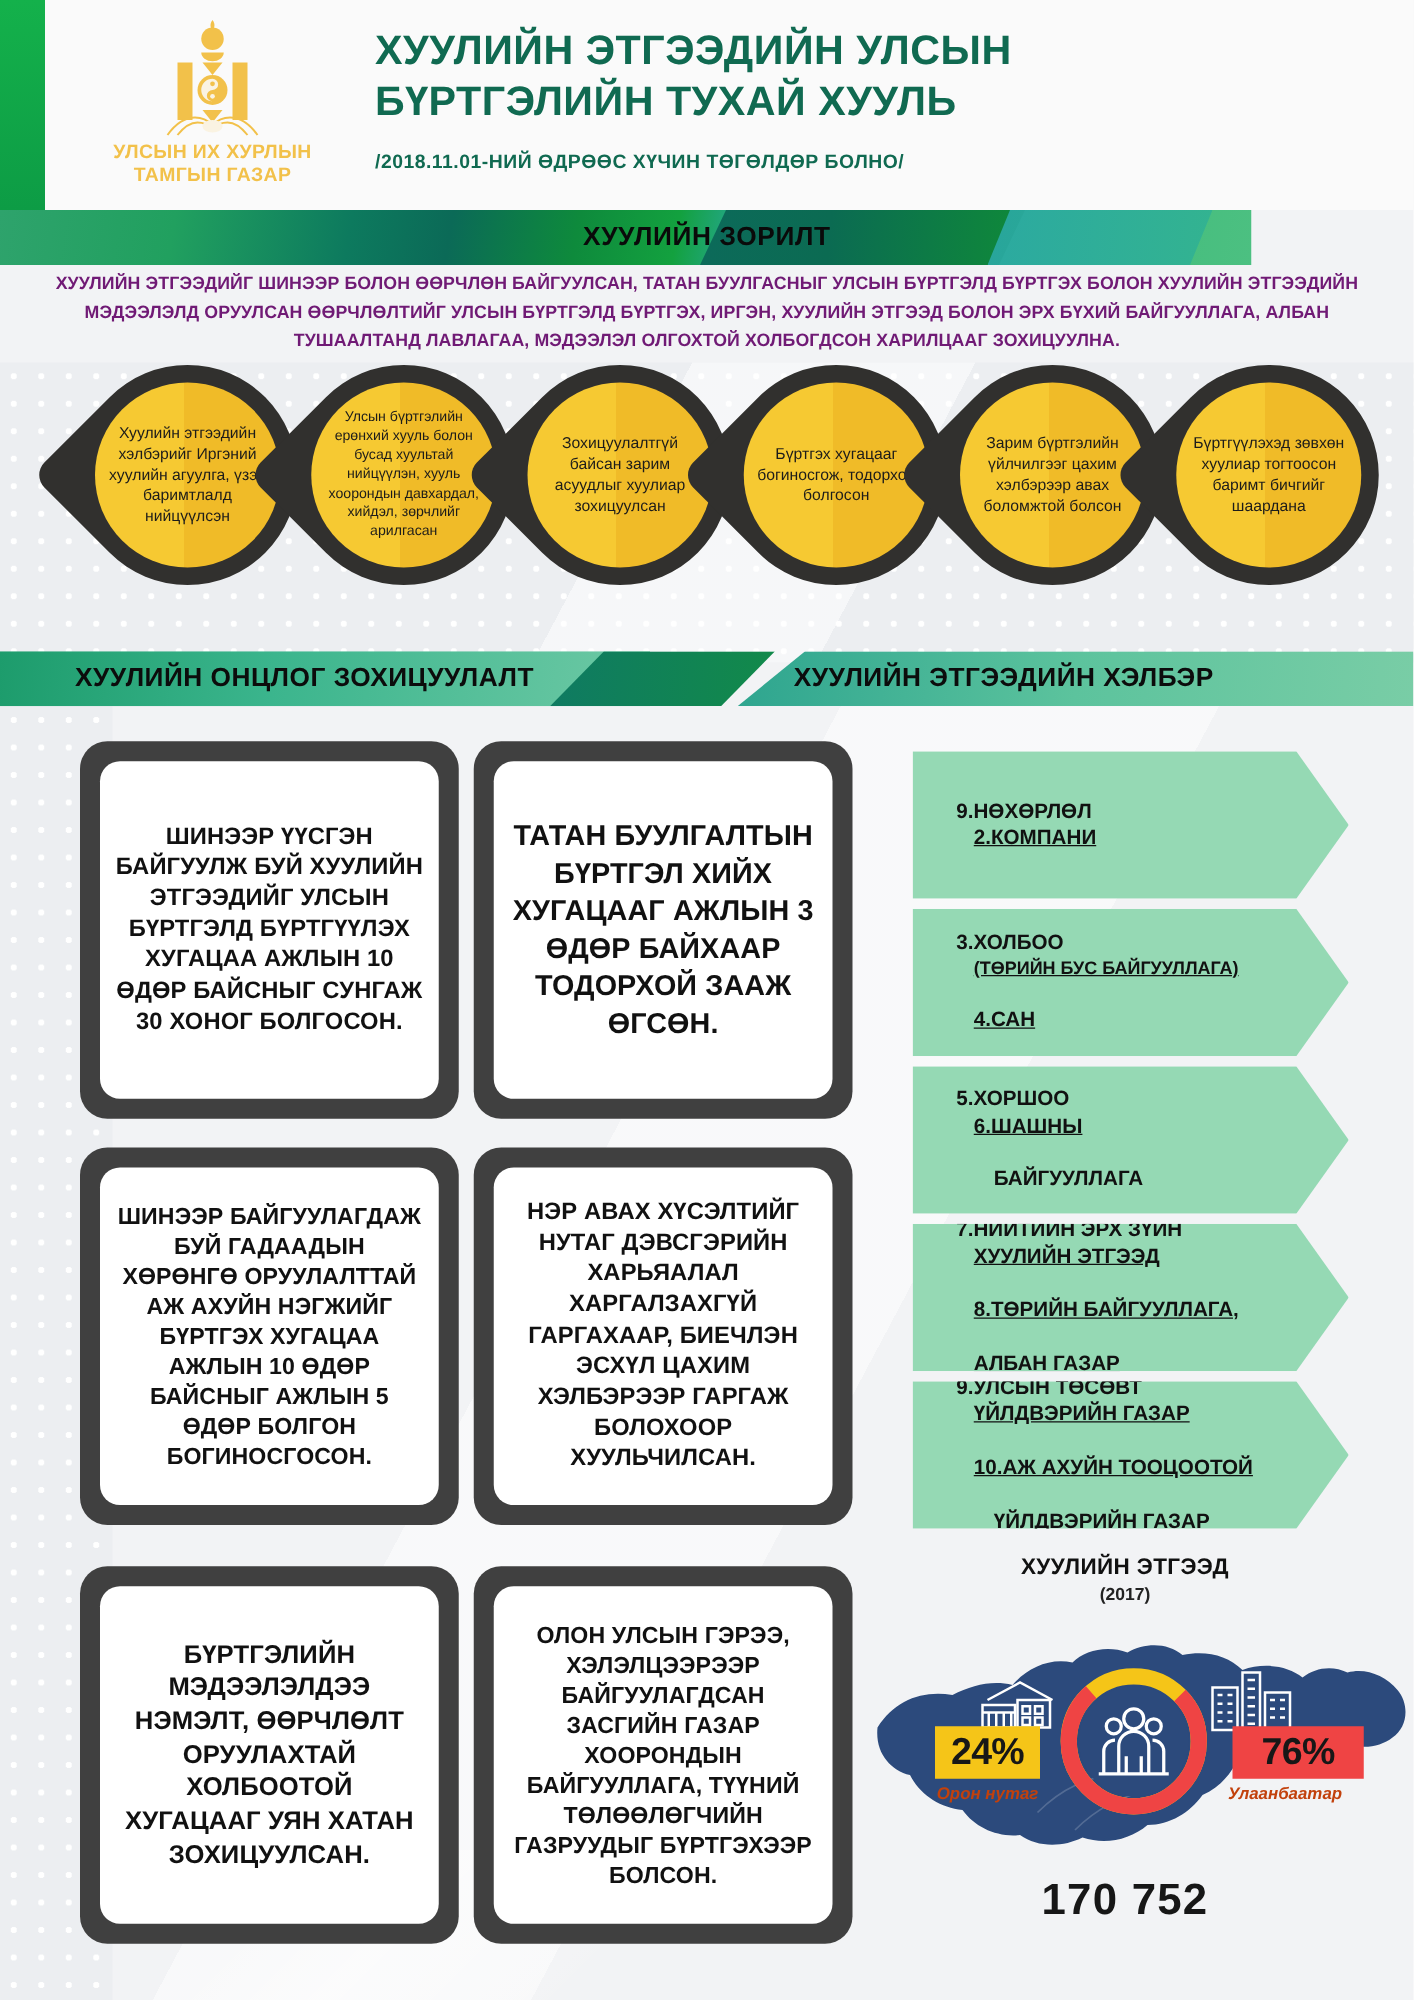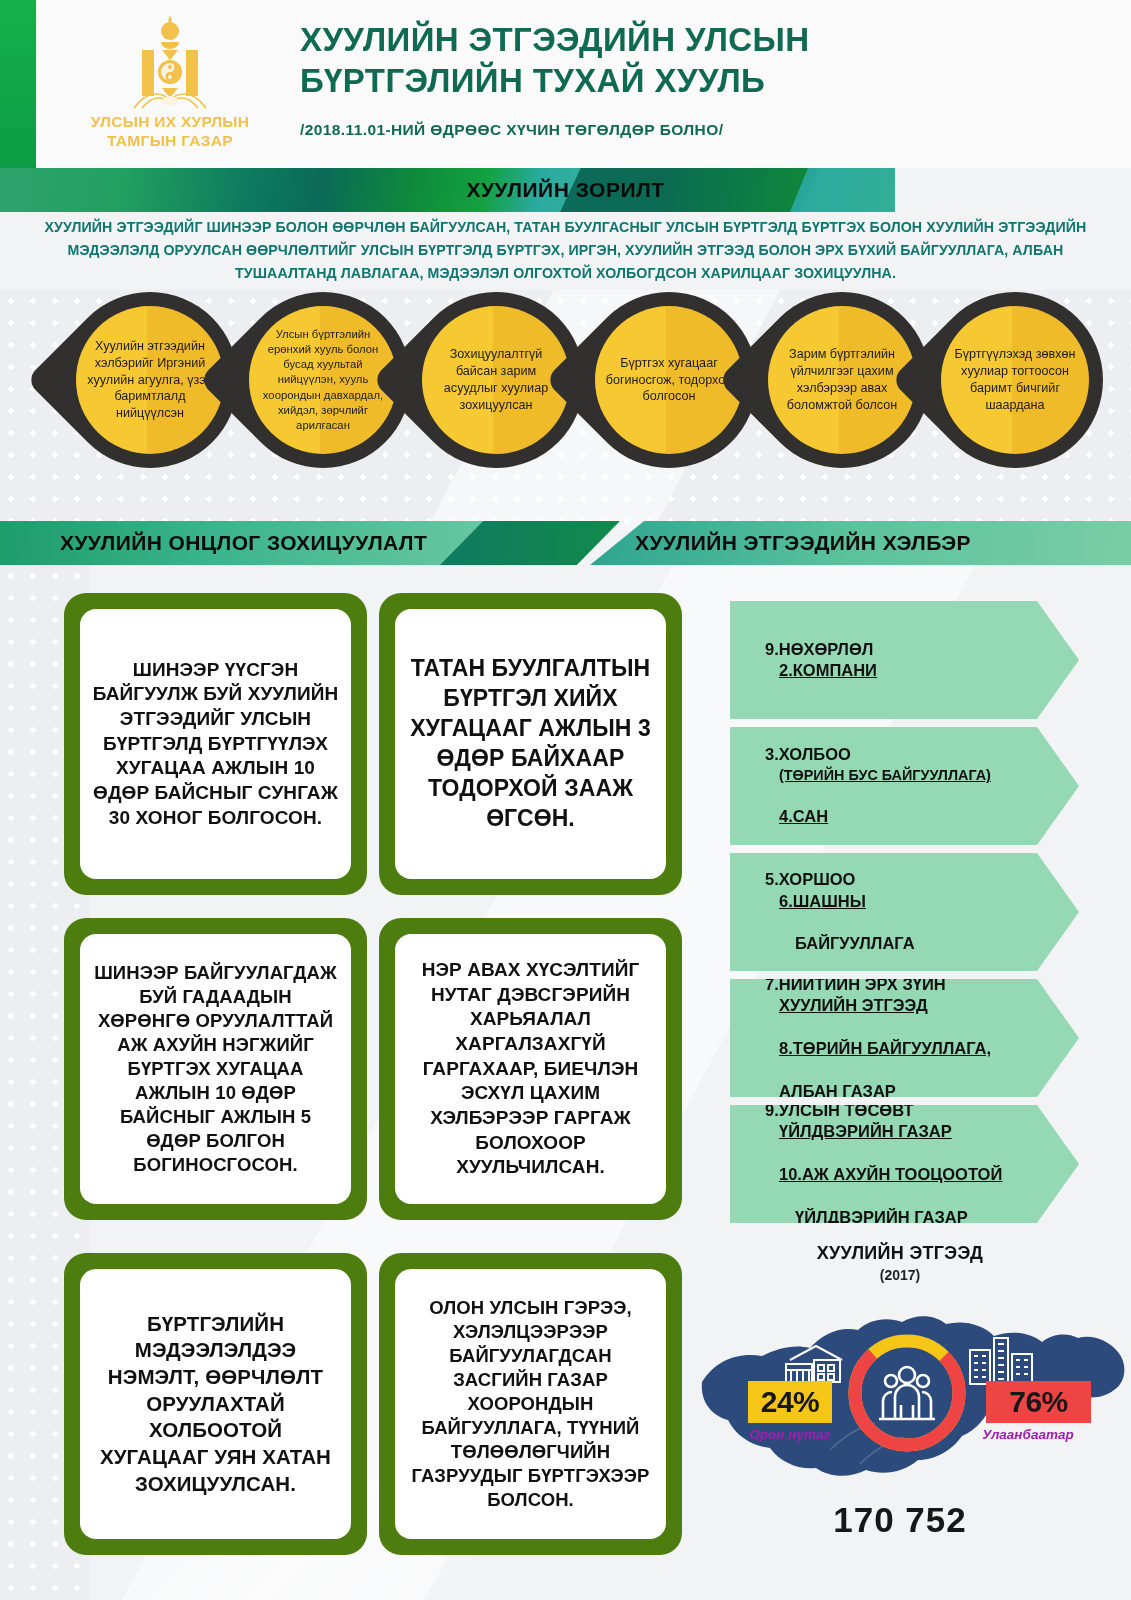--- a/index.html
+++ b/index.html
@@ -73,21 +73,21 @@
     font-size: 15.5px;
     font-weight: bold;
     letter-spacing: .4px;
     margin-top: 19px;
   }
 
   
   .goal-banner {
     position: absolute;
     left: 0; top: 168px;
-    width: 895px; height: 44px;
+    width: 1001px; height: 44px;
     background:
       linear-gradient(100deg,
         #2ea36c 0%, #21a05f 14%,
         #0d7a5e 28%, #0b6a57 36%,
         #0e8a3c 46%, #13a13f 54%,
         #2aa9a0 60%, #35b39a 68%,
         #3cba7a 80%, #4cc081 100%);
     overflow: hidden;
   }
   .goal-banner .shard {
@@ -102,21 +102,21 @@
     font-size: 21px;
     font-weight: bold;
     letter-spacing: .5px;
   }
   .goal-body {
     position: absolute;
     left: 0; top: 216px;
     width: 1131px;
     padding: 0 30px;
     text-align: center;
-    color: #0f766e;
+    color: #701a75;
     font-size: 14.2px;
     font-weight: 600;
     line-height: 1.62;
     letter-spacing: .1px;
   }
 
   
   .pins {
     position: absolute;
     left: 0; top: 292px;
@@ -170,21 +170,21 @@
     top: 0; height: 44px; line-height: 44px;
     color: #0c0c0c;
     font-size: 21px;
     font-weight: bold;
     letter-spacing: .4px;
   }
 
   
   .card-outer {
     position: absolute;
-    background: #4d7c0f;
+    background: #404040;
     border-radius: 22px;
     padding: 16px;
   }
   .card-inner {
     width: 100%; height: 100%;
     background: #ffffff;
     border-radius: 16px;
     display: flex;
     align-items: center;
     justify-content: center;
@@ -240,21 +240,21 @@
   .pct-box {
     position: absolute;
     display: flex; align-items: center; justify-content: center;
     font-size: 30px; font-weight: bold; color: #171717;
     letter-spacing: -.5px;
   }
   .pct-left  { left: 748px; top: 1381px; width: 84px; height: 42px; background: #f5c518; }
   .pct-right { left: 986px; top: 1381px; width: 105px; height: 42px; background: #ef4444; }
   .pct-cap {
     position: absolute;
-    font-size: 13.5px; font-weight: bold; font-style: italic; color: #a21caf;
+    font-size: 13.5px; font-weight: bold; font-style: italic; color: #c2410c;
     text-align: center;
   }
   .cap-left  { left: 737px; top: 1427px; width: 106px; }
   .cap-right { left: 958px; top: 1427px; width: 140px; }
   .total-num {
     position: absolute;
     left: 700px; top: 1500px; width: 400px;
     text-align: center;
     color: #171717;
     font-size: 35px;

